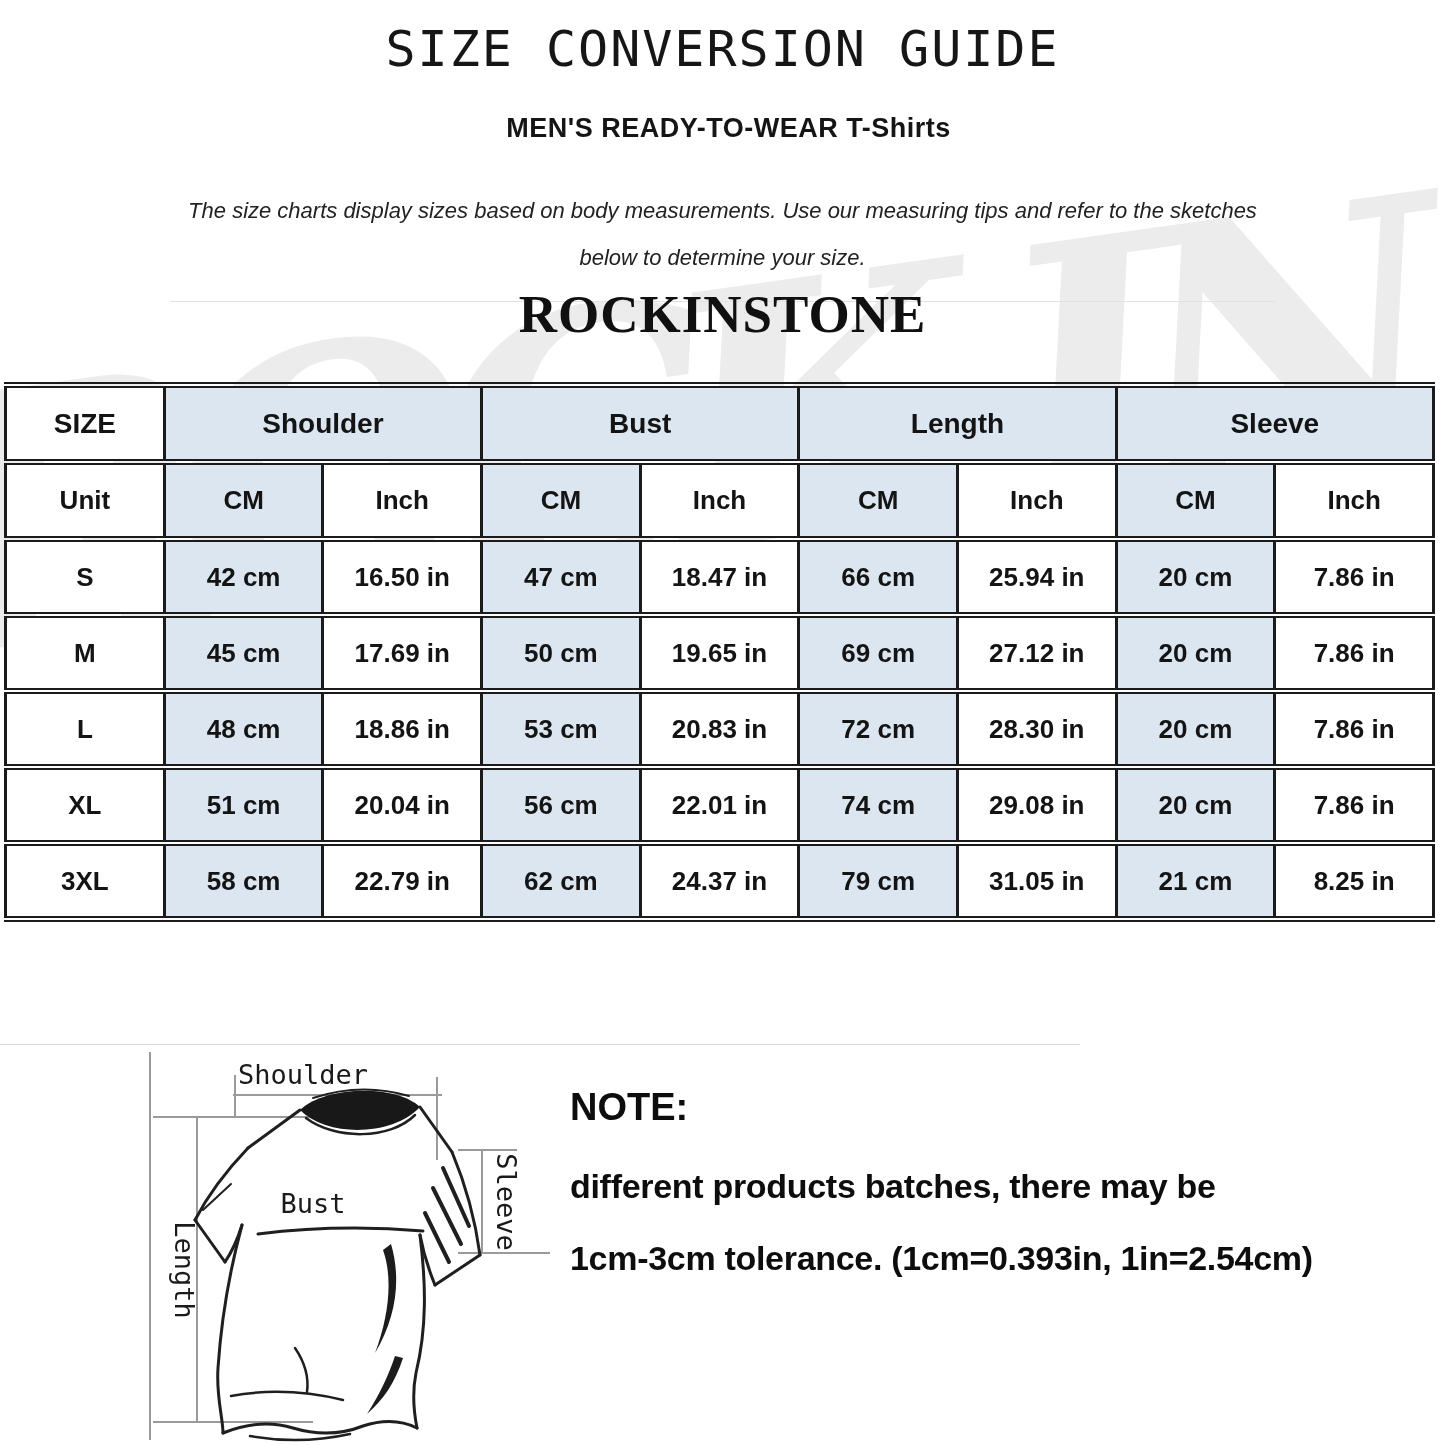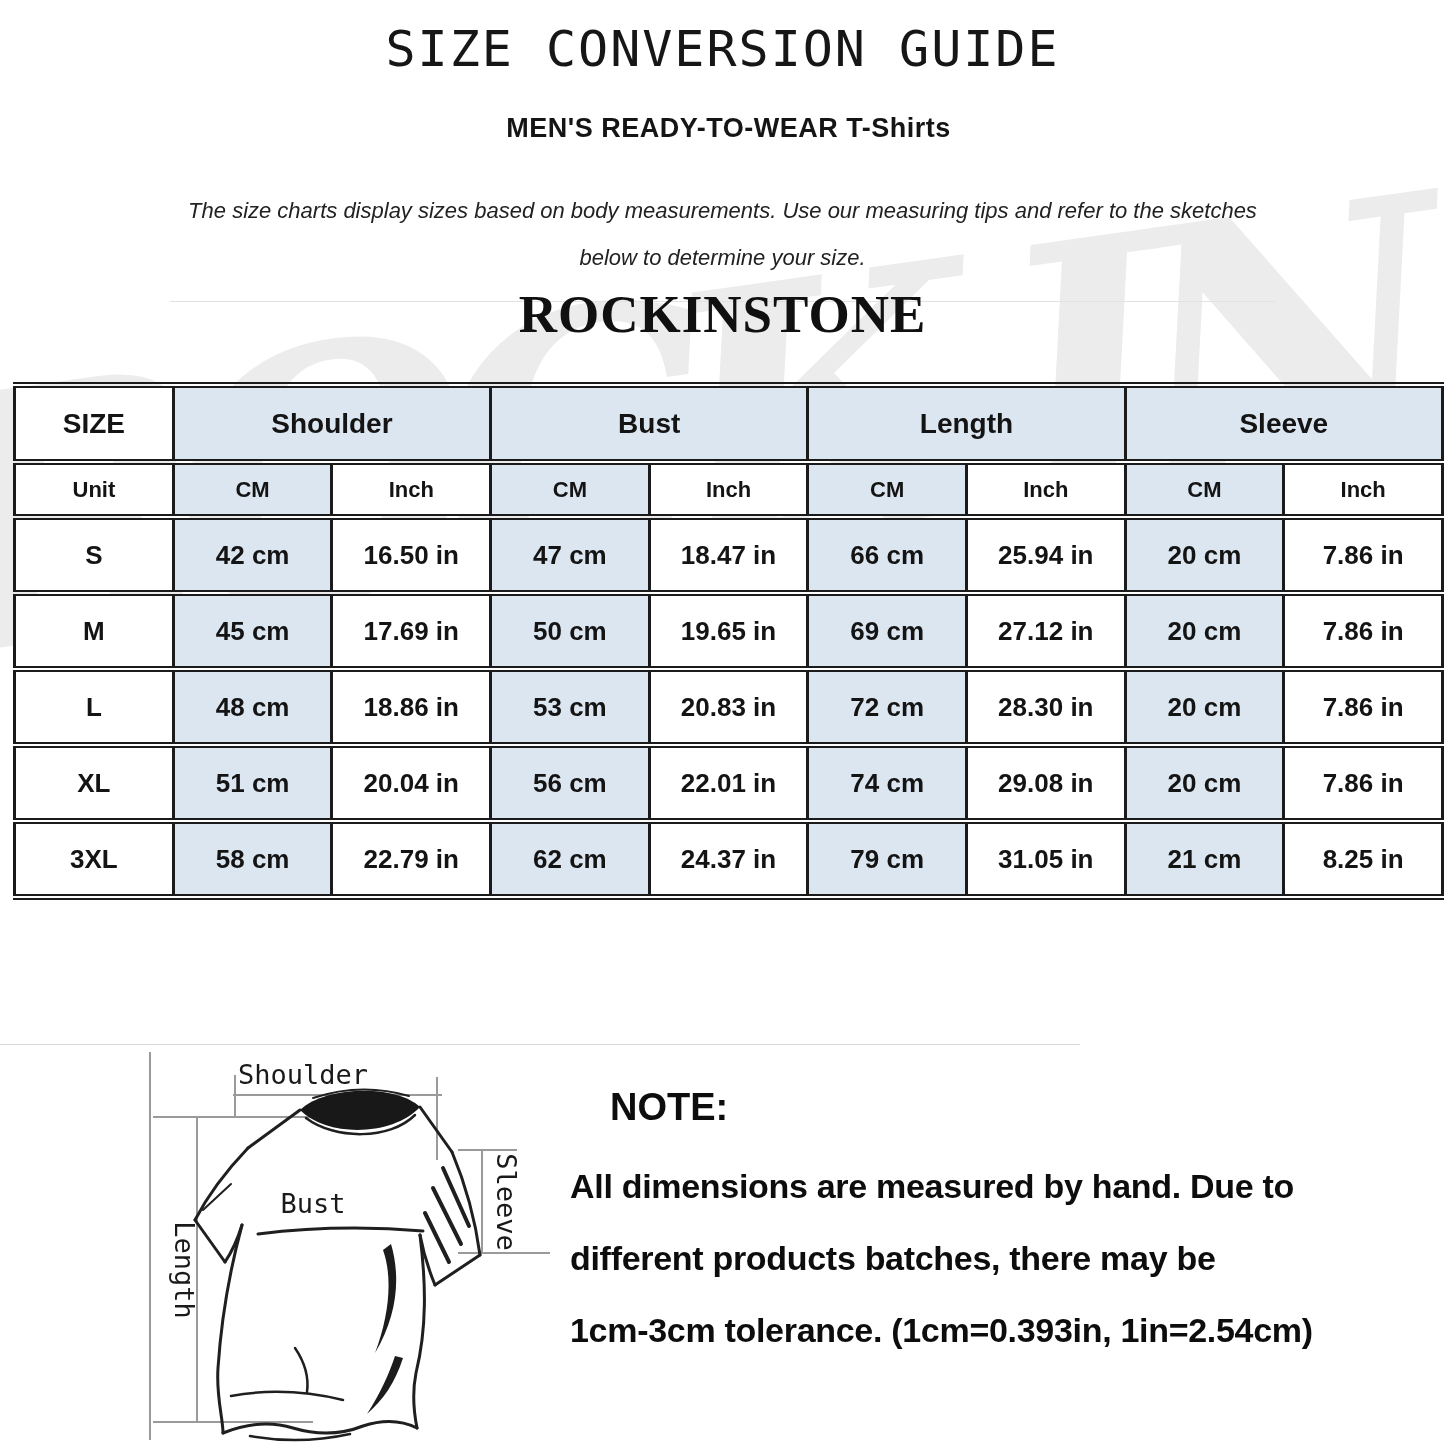--- a/index.html
+++ b/index.html
@@ -37,48 +37,48 @@
   }
   .brand-rule { top:301px; left:170px; width:1105px; height:1px; background:#e2e2e2; z-index:1; }
   .brand {
     top:284px; left:0; width:100%; text-align:center; z-index:2;
     font-family:"Liberation Serif", serif; font-weight:bold;
     font-size:53px; letter-spacing:1px; color:#101010;
   }
 
   
   table.size-table {
-    position:absolute; left:13px; top:382px; width:1431px; z-index:2;
+    position:absolute; left:4px; top:382px; width:1431px; z-index:2;
     border-collapse:collapse; table-layout:fixed;
     text-align:center; font-weight:bold; color:#141414;
   }
   table.size-table td {
     border:3px solid #1b1b1b;
     border-top:6px double #1b1b1b;
     border-bottom:6px double #1b1b1b;
     overflow:hidden; vertical-align:middle;
   }
   td.blue  { background:#dce6f1; }
   td.white { background:#ffffff; }
   tr.r-group td { height:77px; font-size:28px; }
-  tr.r-unit  td { height:55px; font-size:22px; }
+  tr.r-unit  td { height:77px; font-size:26px; }
   tr.r-data  td { height:76px; font-size:26px; }
 
   
   .diagram-top-edge { top:1044px; left:0; width:1080px; height:1px; background:#d9d9d9; z-index:2; }
   svg.tshirt { position:absolute; left:45px; top:1048px; z-index:2; }
   .sketch-label {
     font-family:"DejaVu Sans Mono", monospace;
     font-size:27px; fill:#1a1a1a;
   }
 
   
   .note-heading {
     top:1086px; left:570px; z-index:2;
-    font-weight:bold; font-size:38px; color:#0d0d0d;margin-left:40px;
+    font-weight:bold; font-size:38px; color:#0d0d0d;
   }
   .note-lines {
     top:1150px; left:570px; width:830px; z-index:2;
     font-weight:bold; font-size:34px; line-height:72px;
     letter-spacing:-0.3px; color:#0d0d0d;
   }
 </style>
 </head>
 <body>
 
@@ -238,16 +238,15 @@
   </g>
 
   <text class="sketch-label" x="258" y="36" text-anchor="middle">Shoulder</text>
   <text class="sketch-label" x="268" y="165" text-anchor="middle">Bust</text>
   <text class="sketch-label" x="130" y="222" text-anchor="middle" transform="rotate(90 130 222)">Length</text>
   <text class="sketch-label" x="452" y="154" text-anchor="middle" transform="rotate(90 452 154)">Sleeve</text>
 </svg>
 
 <div class="abs note-heading">NOTE:</div>
 <div class="abs note-lines">
-  <div>All dimensions are measured by hand. Due to</div>
   <div>different products batches, there may be</div>
   <div>1cm-3cm tolerance. (1cm=0.393in, 1in=2.54cm)</div>
 </div>
 
 </body></html>

